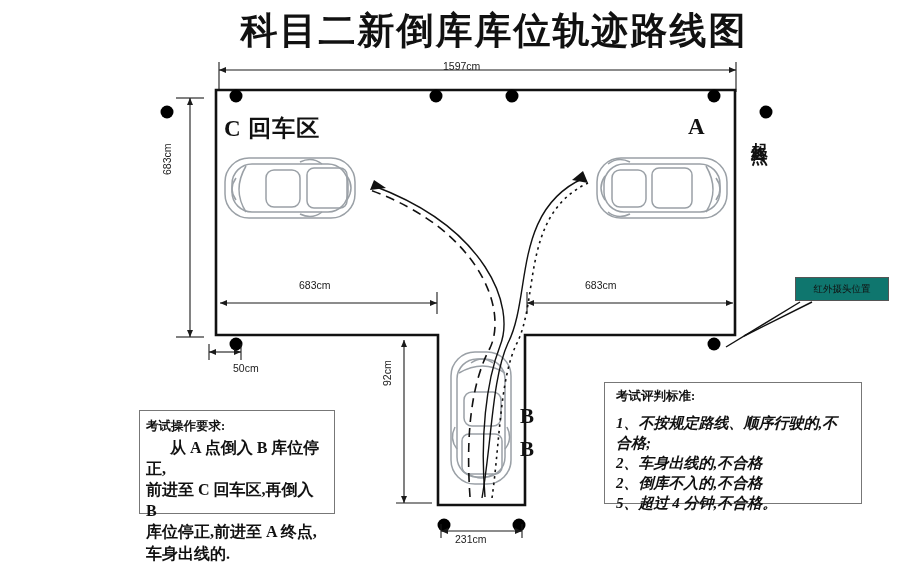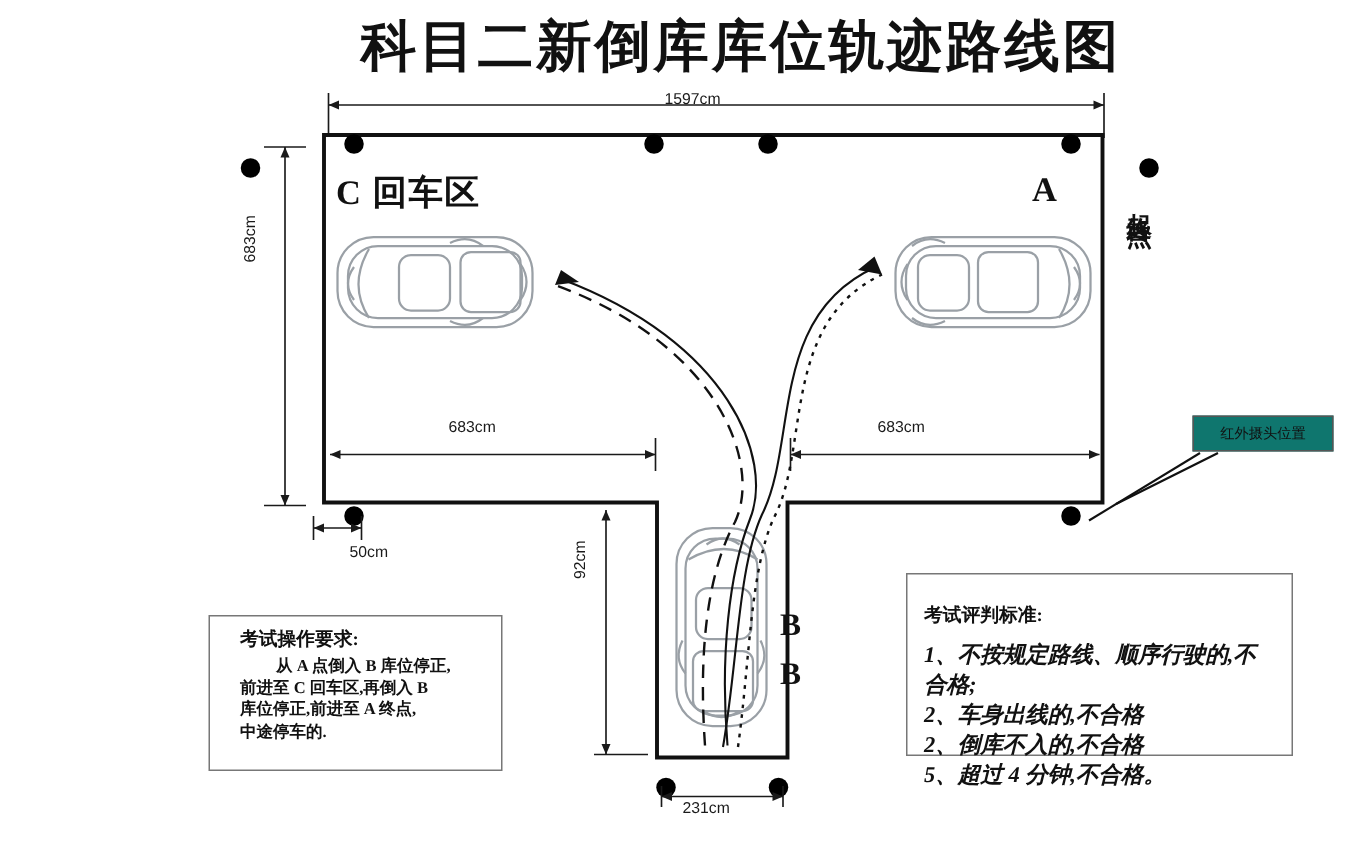--- a/index.html
+++ b/index.html
@@ -42,24 +42,24 @@
     border:1.5px solid #555;background:#0f766e;
     display:flex;align-items:center;justify-content:center;
     font-size:9.5px;color:#111;white-space:nowrap;
     font-family:"Liberation Sans", sans-serif;
   }
 
   .textbox{
     position:absolute;border:1.5px solid #777;background:#fff;
     color:#111;font-weight:700;
   }
-  #op-box{left:139px;top:410px;width:196px;height:104px;padding:7px 20px;box-sizing:border-box;}
-  #crit-box{left:604px;top:382px;width:258px;height:122px;padding:19px 11px;box-sizing:border-box;}
+  #op-box{left:139px;top:410px;width:196px;height:104px;padding:7px 6px;box-sizing:border-box;}
+  #crit-box{left:604px;top:382px;width:258px;height:122px;padding:5px 11px;box-sizing:border-box;}
   .box-title{font-size:12.5px;font-weight:700;margin:0 0 2px 0;font-family:"Liberation Serif", serif;}
-  .box-body{font-size:11px;line-height:1.32;font-family:"Liberation Serif", serif;font-weight:700;}
+  .box-body{font-size:16px;line-height:1.32;font-family:"Liberation Serif", serif;font-weight:700;}
   .box-body p{margin:0;}
   #op-box .box-body p.indent{text-indent:24px;}
   #crit-box .box-body{font-size:15px;line-height:1.34;font-style:italic;}
   #crit-box .box-title{margin-bottom:8px;}
 </style>
 </head>
 <body>
 
 <div id="page-title">科目二新倒库库位轨迹路线图</div>
 
@@ -209,21 +209,21 @@
 <div class="lbl dim dim-231">231cm</div>
 
 <div class="callout">红外摄头位置</div>
 
 <div id="op-box" class="textbox">
   <p class="box-title">考试操作要求:</p>
   <div class="box-body">
     <p class="indent">从 A 点倒入 B 库位停正,</p>
     <p>前进至 C 回车区,再倒入 B</p>
     <p>库位停正,前进至 A 终点,</p>
-    <p>中途停车的.</p>
+    <p>车身出线的.</p>
   </div>
 </div>
 
 <div id="crit-box" class="textbox">
   <p class="box-title">考试评判标准:</p>
   <div class="box-body">
     <p>1、不按规定路线、顺序行驶的,不合格;</p>
     <p>2、车身出线的,不合格</p>
     <p>2、倒库不入的,不合格</p>
     <p>5、超过 4 分钟,不合格。</p>

